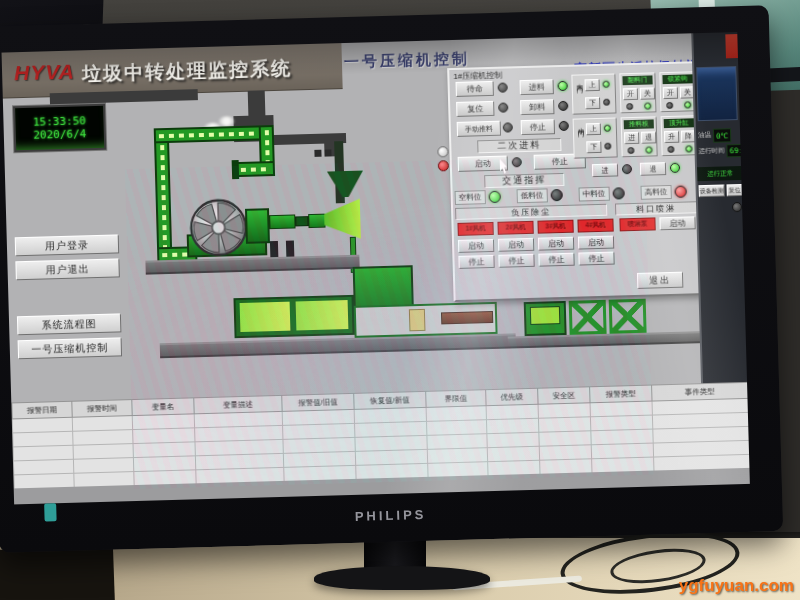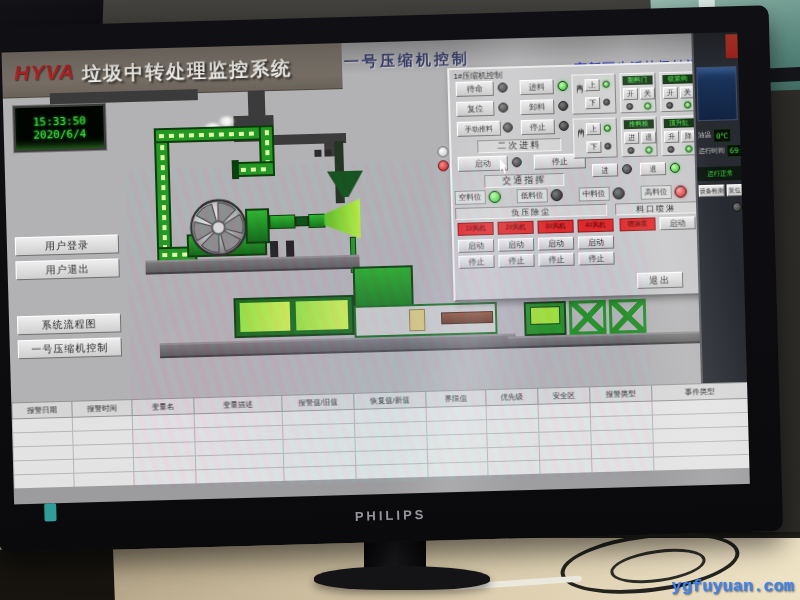--- a/index.html
+++ b/index.html
@@ -13,21 +13,21 @@
   .bg-left-sticker{left:16px;top:26px;width:74px;height:16px;background:#8f8e86;border:1px solid #5c5b55;transform:rotate(-2deg);}
   .bg-right-screen{left:652px;top:-8px;width:160px;height:100px;background:linear-gradient(160deg,#9cc0b4,#57867b 70%,#3f6b62);transform:rotate(-2deg);}
   .bg-right-streak{left:700px;top:-4px;width:16px;height:88px;background:linear-gradient(180deg,#eef6f2,#bcd6cd);opacity:.85;transform:rotate(-2deg);}
   .bg-right-frame{left:648px;top:70px;width:170px;height:14px;background:#14161a;transform:rotate(-2.5deg);}
   .desk{left:0;top:538px;width:800px;height:62px;background:linear-gradient(90deg,#ab9c80,#d9cbab 55%,#efe3c6);}
   .desk-shadow{left:0;top:532px;width:800px;height:12px;background:linear-gradient(180deg,rgba(0,0,0,.45),rgba(0,0,0,0));}
   .desk-dark-left{left:-6px;top:548px;width:120px;height:60px;background:#17140f;transform:rotate(-2deg);}
   .cable-loop{left:560px;top:534px;width:180px;height:58px;border:4px solid #23231f;border-radius:50%;transform:rotate(-7deg);}
   .cable-loop2{left:610px;top:550px;width:96px;height:32px;border:3px solid #2c2c28;border-radius:50%;transform:rotate(-8deg);}
   .cable-white{left:452px;top:580px;width:130px;height:6px;background:#eceadf;border-radius:3px;transform:rotate(-4deg);}
-  .watermark{right:6px;bottom:4px;font-family:Liberation Mono, monospace;font-weight:bold;font-size:17px;color:#3b82f6;text-shadow:1px 1px 2px rgba(0,0,0,.6);z-index:60;}
+  .watermark{right:6px;bottom:4px;font-family:Liberation Sans, sans-serif;font-weight:bold;font-size:17px;color:#f97316;text-shadow:1px 1px 2px rgba(0,0,0,.6);z-index:60;}
 
   
   .monitor{left:-8px;top:16px;width:784px;height:526px;background:linear-gradient(180deg,#101014,#0a0a0d);border-radius:10px;transform:rotate(-1.6deg);box-shadow:0 14px 28px rgba(0,0,0,.55);z-index:5;}
   .bezel-logo{left:50%;top:492px;transform:translateX(-50%);color:#95959c;font-size:13px;font-weight:bold;letter-spacing:3px;}
   .bezel-sticker{left:46px;top:478px;width:12px;height:18px;background:#2f9e98;border-radius:2px;}
   .stand-neck{left:364px;top:534px;width:62px;height:42px;background:linear-gradient(90deg,#08080a,#1c1c20,#08080a);z-index:4;}
   .stand-base{left:314px;top:566px;width:176px;height:24px;background:#141416;border-radius:50% 50% 40% 40%;z-index:6;box-shadow:0 4px 8px rgba(0,0,0,.4);}
 
   
   .screen{left:16px;top:26px;width:736px;height:452px;background:#b2b2b4;overflow:hidden;filter:blur(.35px) saturate(.96);}

